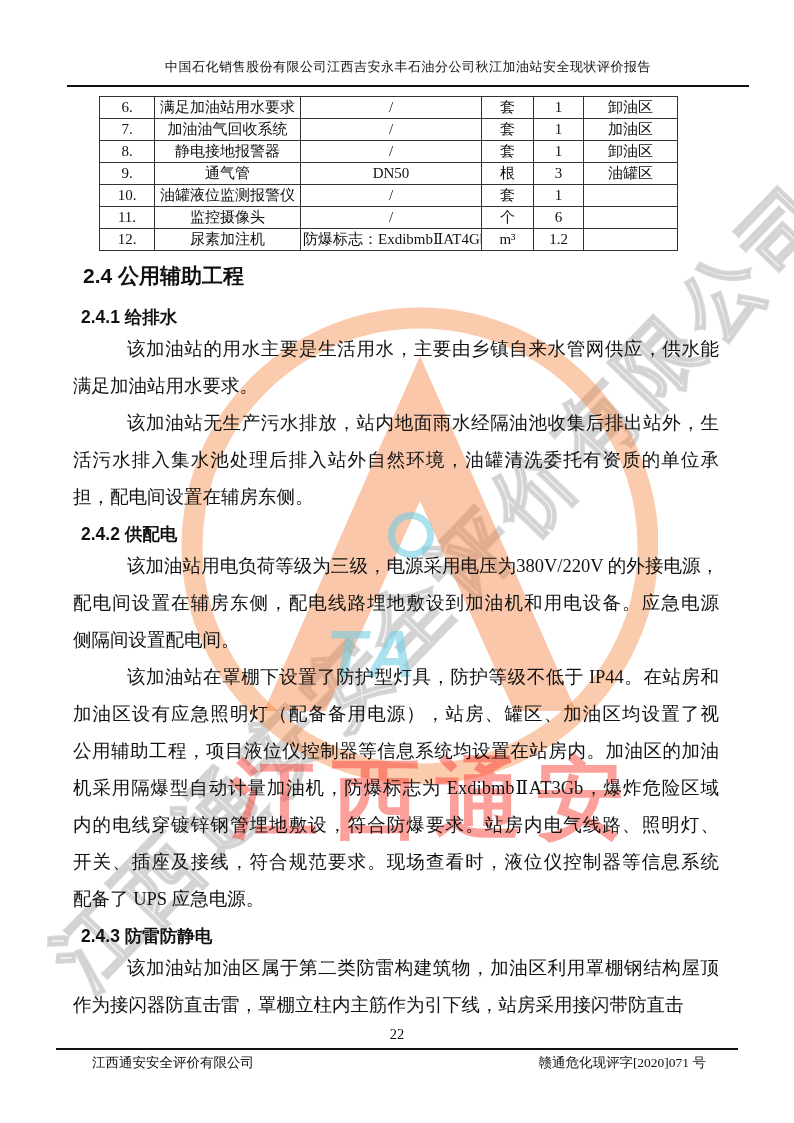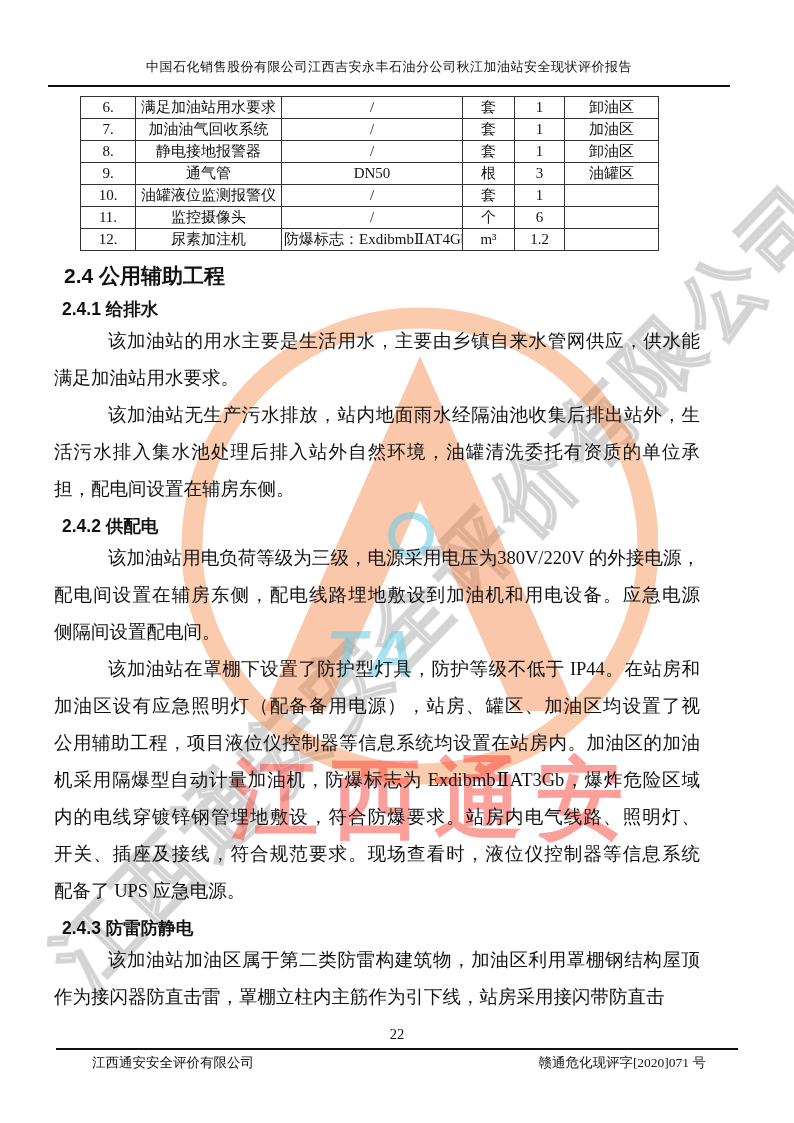--- a/index.html
+++ b/index.html
@@ -37,21 +37,21 @@
     margin-top:28px;
   }
   .wm-red {
     position:absolute; left:230px; top:740px;
     font-family:"Liberation Sans","DejaVu Sans",sans-serif;
     font-weight:bold; font-size:88px; letter-spacing:14px; white-space:nowrap;
     color:var(--wm-red, rgba(250,66,56,0.5));
   }
 
   
-  .content { position:absolute; left:48px; top:58px; width:682px; z-index:1; }
+  .content { position:absolute; left:67px; top:58px; width:682px; z-index:1; }
 
   .header-title {
     text-align:center; font-size:13px; letter-spacing:0.5px;
     padding-bottom:9px; border-bottom:2.5px solid #111;
   }
 
   table.equip {
     margin:9px 0 0 32px; width:578px;
     border-collapse:collapse; table-layout:fixed;
     font-size:15px;
@@ -60,21 +60,21 @@
     border:1px solid #333; text-align:center; vertical-align:middle;
     height:22px; padding:0 2px; overflow:hidden; white-space:nowrap;
   }
   col.c1{width:55px} col.c2{width:146px} col.c3{width:181px}
   col.c4{width:52px} col.c5{width:50px} col.c6{width:94px}
 
   .sections { margin-top:12px; }
   .h2 {
     font-family:"Liberation Sans","DejaVu Sans",sans-serif;
     font-size:21px; font-weight:bold; line-height:26px;
-    margin:8px 0 8px 16px;
+    margin:8px 0 16px 16px;
   }
   .h3 {
     font-family:"Liberation Sans","DejaVu Sans",sans-serif;
     font-size:17.5px; font-weight:bold; line-height:24px;
     margin:6px 0 2px 14px;
   }
   .para { margin:0 30px 0 6px; }
   .para .line {
     font-size:18.5px; line-height:37px; height:37px;
     white-space:nowrap; overflow:hidden;

